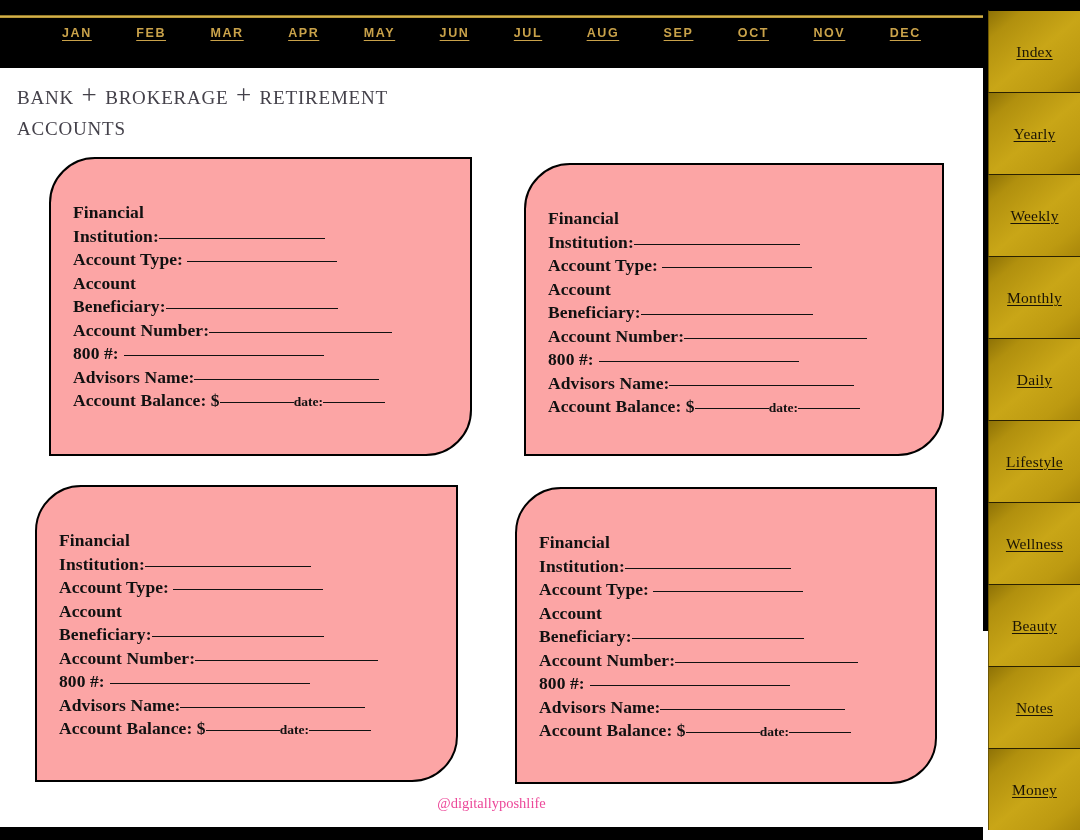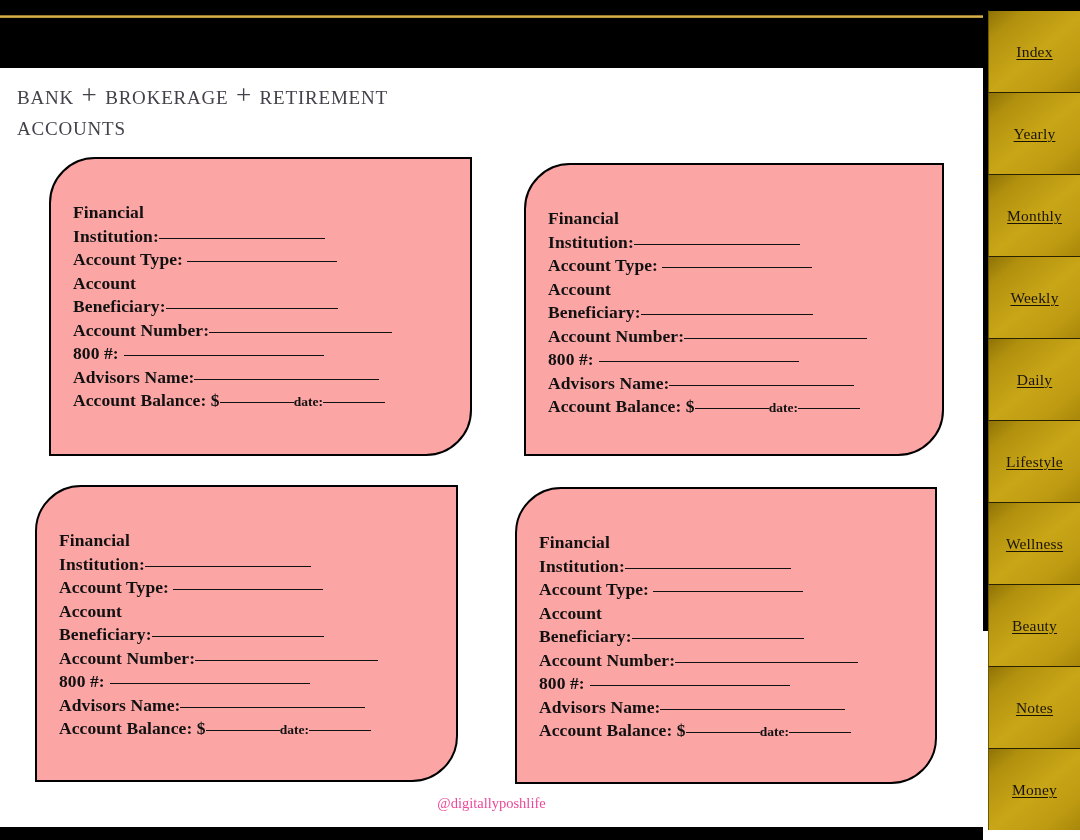--- a/index.html
+++ b/index.html
@@ -205,20 +205,34 @@
   }
 </style>
 </head>
 <body>
 
 <div class="page">
 
   <div class="month-nav">
     <div class="rule top"></div>
     <div class="rule bottom"></div>
+    <div class="month-list">
+      <span class="month-item">JAN</span>
+      <span class="month-item">FEB</span>
+      <span class="month-item">MAR</span>
+      <span class="month-item">APR</span>
+      <span class="month-item">MAY</span>
+      <span class="month-item">JUN</span>
+      <span class="month-item">JUL</span>
+      <span class="month-item">AUG</span>
+      <span class="month-item">SEP</span>
+      <span class="month-item">OCT</span>
+      <span class="month-item">NOV</span>
+      <span class="month-item">DEC</span>
+    </div>
   </div>
   <div class="nav-seam"></div>
 
   <div class="page-title">
     <span>BANK + BROKERAGE + RETIREMENT</span>
     <span class="l2">ACCOUNTS</span>
   </div>
 
   <div class="cards">
 
@@ -358,26 +372,26 @@
 
   <div class="tab-rail">
     <div class="tab-strip">
       <div class="tab">
         <span class="tab-label">Index</span>
       </div>
       <div class="tab">
         <span class="tab-label">Yearly</span>
       </div>
       <div class="tab">
+        <span class="tab-label">Weekly</span>
+      </div>
+      <div class="tab">
         <span class="tab-label">Monthly</span>
       </div>
       <div class="tab">
-        <span class="tab-label">Weekly</span>
-      </div>
-      <div class="tab">
         <span class="tab-label">Daily</span>
       </div>
       <div class="tab">
         <span class="tab-label">Lifestyle</span>
       </div>
       <div class="tab">
         <span class="tab-label">Wellness</span>
       </div>
       <div class="tab">
         <span class="tab-label">Beauty</span>

